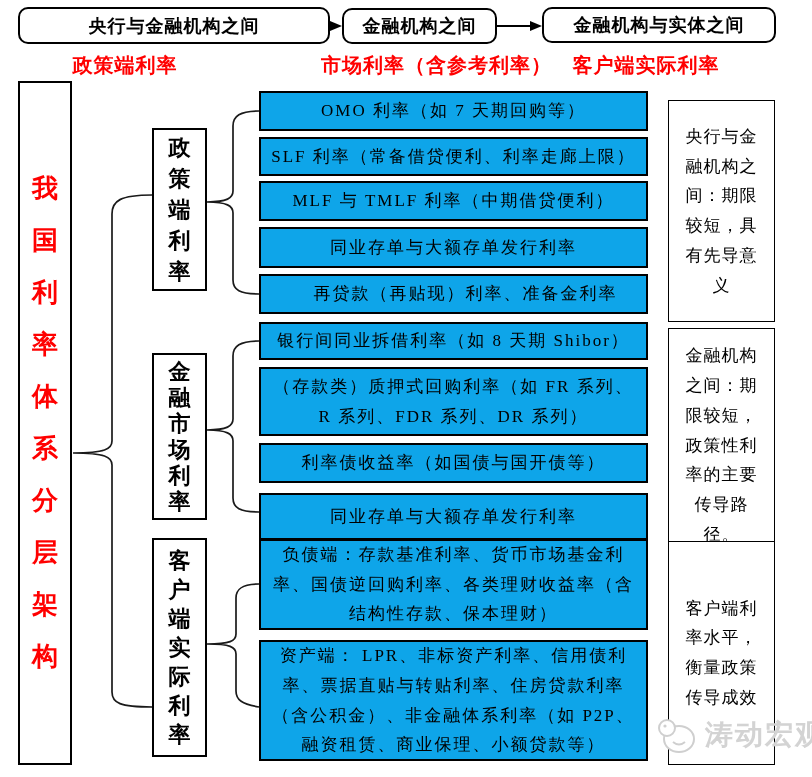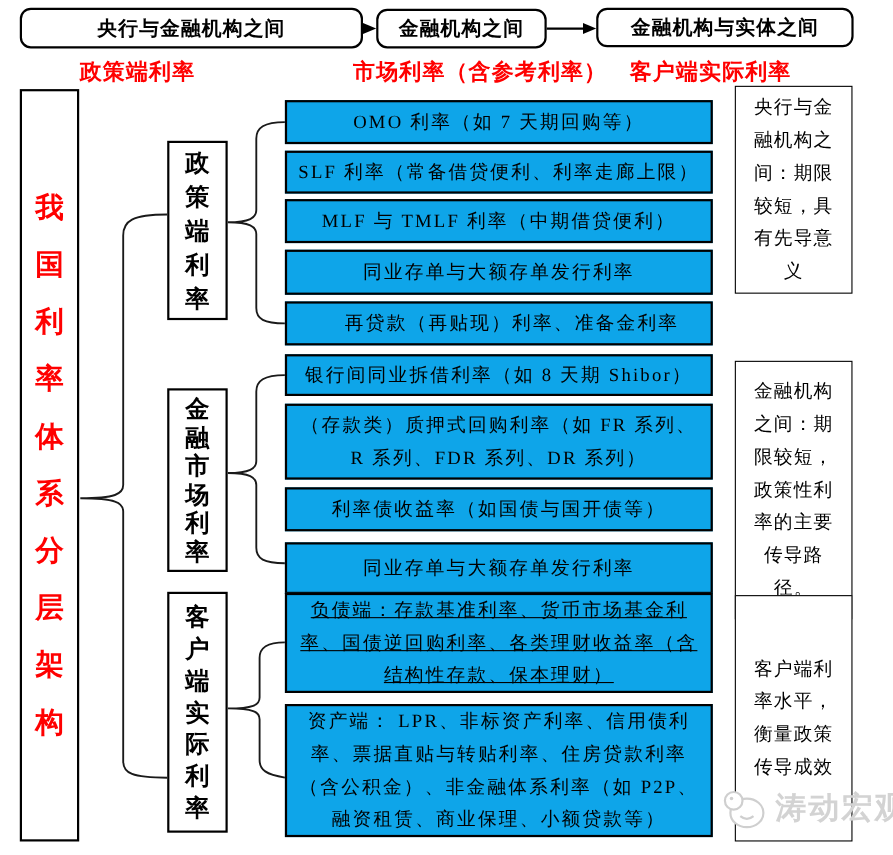--- a/index.html
+++ b/index.html
@@ -128,24 +128,24 @@
   <div class="abs item-box" style="top:137px;height:39px;">SLF 利率（常备借贷便利、利率走廊上限）</div>
   <div class="abs item-box" style="top:181px;height:40px;">MLF 与 TMLF 利率（中期借贷便利）</div>
   <div class="abs item-box" style="top:227px;height:41px;">同业存单与大额存单发行利率</div>
   <div class="abs item-box" style="top:274px;height:40px;padding-left:30px;">再贷款（再贴现）利率、准备金利率</div>
 
   <div class="abs item-box" style="top:322px;height:38px;">银行间同业拆借利率（如 8 天期 Shibor）</div>
   <div class="abs item-box" style="top:367px;height:69px;">（存款类）质押式回购利率（如 FR 系列、R 系列、FDR 系列、DR 系列）</div>
   <div class="abs item-box" style="top:443px;height:40px;">利率债收益率（如国债与国开债等）</div>
   <div class="abs item-box" style="top:493px;height:47px;">同业存单与大额存单发行利率</div>
 
-  <div class="abs item-box" style="top:539px;height:91px;text-decoration:underline;">负债端：存款基准利率、货币市场基金利率、国债逆回购利率、各类理财收益率（含结构性存款、保本理财）</div>
+  <div class="abs item-box" style="top:539px;height:91px;">负债端：存款基准利率、货币市场基金利率、国债逆回购利率、各类理财收益率（含结构性存款、保本理财）</div>
   <div class="abs item-box" style="top:640px;height:121px;">资产端： LPR、非标资产利率、信用债利率、票据直贴与转贴利率、住房贷款利率（含公积金）、非金融体系利率（如 P2P、融资租赁、商业保理、小额贷款等）</div>
 
-  <div class="abs note-box" style="top:78px;height:189px;">央行与金融机构之间：期限较短，具有先导意义</div>
+  <div class="abs note-box" style="top:100px;height:222px;">央行与金融机构之间：期限较短，具有先导意义</div>
   <div class="abs note-box" style="top:328px;height:235px;">金融机构之间：期限较短，政策性利率的主要传导路径。</div>
   <div class="abs note-box" style="top:541px;height:224px;">客户端利率水平，衡量政策传导成效</div>
 
   <div class="abs watermark">
     <svg width="46" height="46" viewBox="0 0 46 46">
       <ellipse cx="24" cy="27" rx="15" ry="13" fill="#ffffff" stroke="#cfcfcf" stroke-width="2"></ellipse>
       <circle cx="12" cy="16" r="8" fill="#ffffff" stroke="#cfcfcf" stroke-width="2"></circle>
       <circle cx="10" cy="14" r="1.6" fill="#cfcfcf"></circle>
       <path d="M18 30 q6 5 12 0" fill="none" stroke="#cfcfcf" stroke-width="2"></path>
     </svg>

